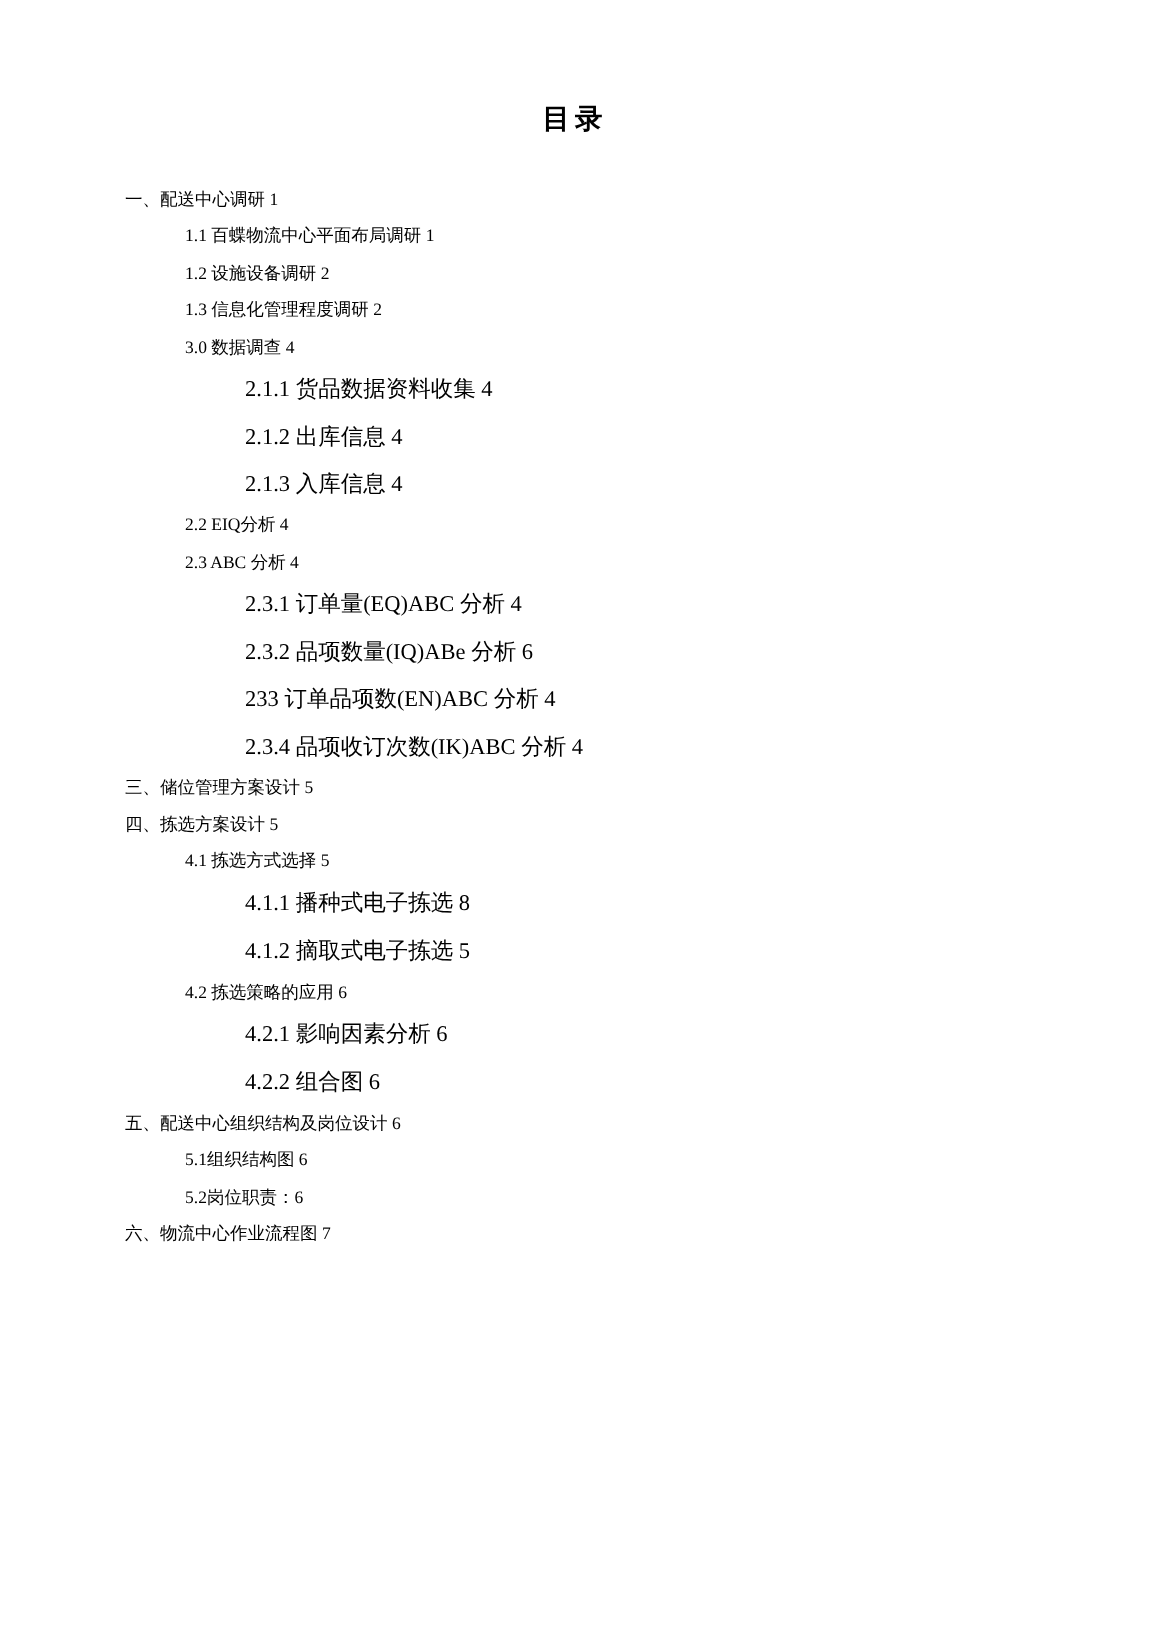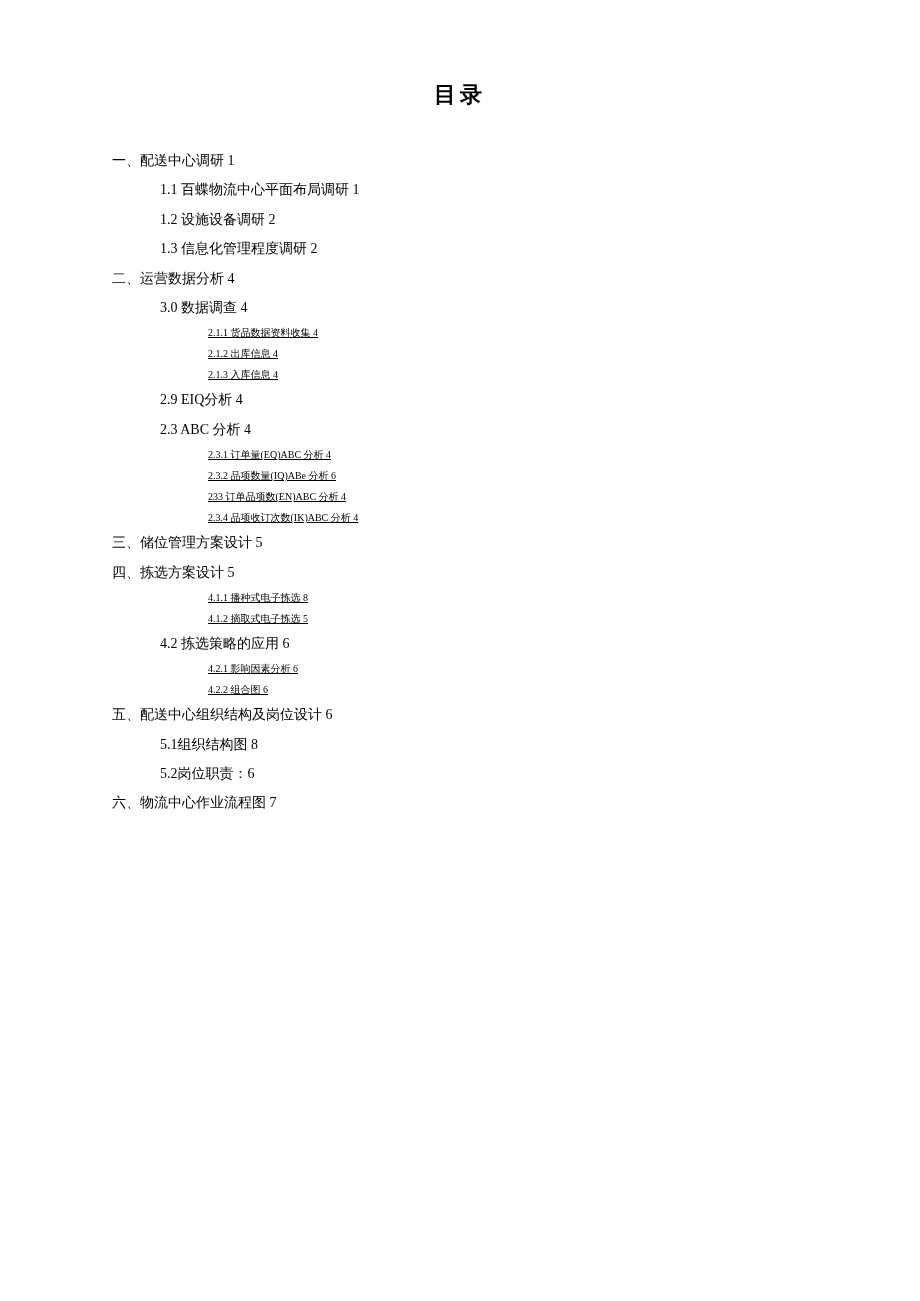--- a/index.html
+++ b/index.html
@@ -49,55 +49,53 @@
       font-size: 14px;
     }
 
     .level-2 {
       margin-left: 48px;
       font-size: 14px;
     }
 
     .level-3 {
       margin-left: 96px;
-      font-size: 10px;
-      text-decoration: underline;
+      font-size: 18px;
     }
 
     .toc-text {
       white-space: nowrap;
-      margin-left: 12px;
     }
   </style>
 </head>
 <body>
 
 <div class="page">
   <div class="title">目录</div>
   <ul class="toc-list">
   <li class="toc-item level-1"><span class="toc-text">一、配送中心调研 1</span></li>
       <li class="toc-item level-2"><span class="toc-text">1.1  百蝶物流中心平面布局调研 1</span></li>
       <li class="toc-item level-2"><span class="toc-text">1.2  设施设备调研 2</span></li>
       <li class="toc-item level-2"><span class="toc-text">1.3  信息化管理程度调研 2</span></li>
-      <li class="toc-item level-1"><span class="toc-text">二、运营数据分析 4</span></li>
       <li class="toc-item level-2"><span class="toc-text">3.0  数据调查 4</span></li>
       <li class="toc-item level-3"><span class="toc-text">2.1.1  货品数据资料收集 4</span></li>
       <li class="toc-item level-3"><span class="toc-text">2.1.2  出库信息 4</span></li>
       <li class="toc-item level-3"><span class="toc-text">2.1.3  入库信息 4</span></li>
-      <li class="toc-item level-2"><span class="toc-text">2.9  EIQ分析 4</span></li>
+      <li class="toc-item level-2"><span class="toc-text">2.2  EIQ分析 4</span></li>
       <li class="toc-item level-2"><span class="toc-text">2.3  ABC 分析 4</span></li>
       <li class="toc-item level-3"><span class="toc-text">2.3.1  订单量(EQ)ABC 分析 4</span></li>
       <li class="toc-item level-3"><span class="toc-text">2.3.2  品项数量(IQ)ABe 分析 6</span></li>
       <li class="toc-item level-3"><span class="toc-text">233 订单品项数(EN)ABC 分析 4</span></li>
       <li class="toc-item level-3"><span class="toc-text">2.3.4  品项收订次数(IK)ABC 分析 4</span></li>
       <li class="toc-item level-1"><span class="toc-text">三、储位管理方案设计 5</span></li>
       <li class="toc-item level-1"><span class="toc-text">四、拣选方案设计 5</span></li>
+      <li class="toc-item level-2"><span class="toc-text">4.1  拣选方式选择 5</span></li>
       <li class="toc-item level-3"><span class="toc-text">4.1.1  播种式电子拣选 8</span></li>
       <li class="toc-item level-3"><span class="toc-text">4.1.2  摘取式电子拣选 5</span></li>
       <li class="toc-item level-2"><span class="toc-text">4.2  拣选策略的应用 6</span></li>
       <li class="toc-item level-3"><span class="toc-text">4.2.1  影响因素分析 6</span></li>
       <li class="toc-item level-3"><span class="toc-text">4.2.2  组合图 6</span></li>
       <li class="toc-item level-1"><span class="toc-text">五、配送中心组织结构及岗位设计 6</span></li>
-      <li class="toc-item level-2"><span class="toc-text">5.1组织结构图 8</span></li>
+      <li class="toc-item level-2"><span class="toc-text">5.1组织结构图 6</span></li>
       <li class="toc-item level-2"><span class="toc-text">5.2岗位职责：6</span></li>
       <li class="toc-item level-1"><span class="toc-text">六、物流中心作业流程图 7</span></li>
     </ul>
 </div>
 
 </body></html>

